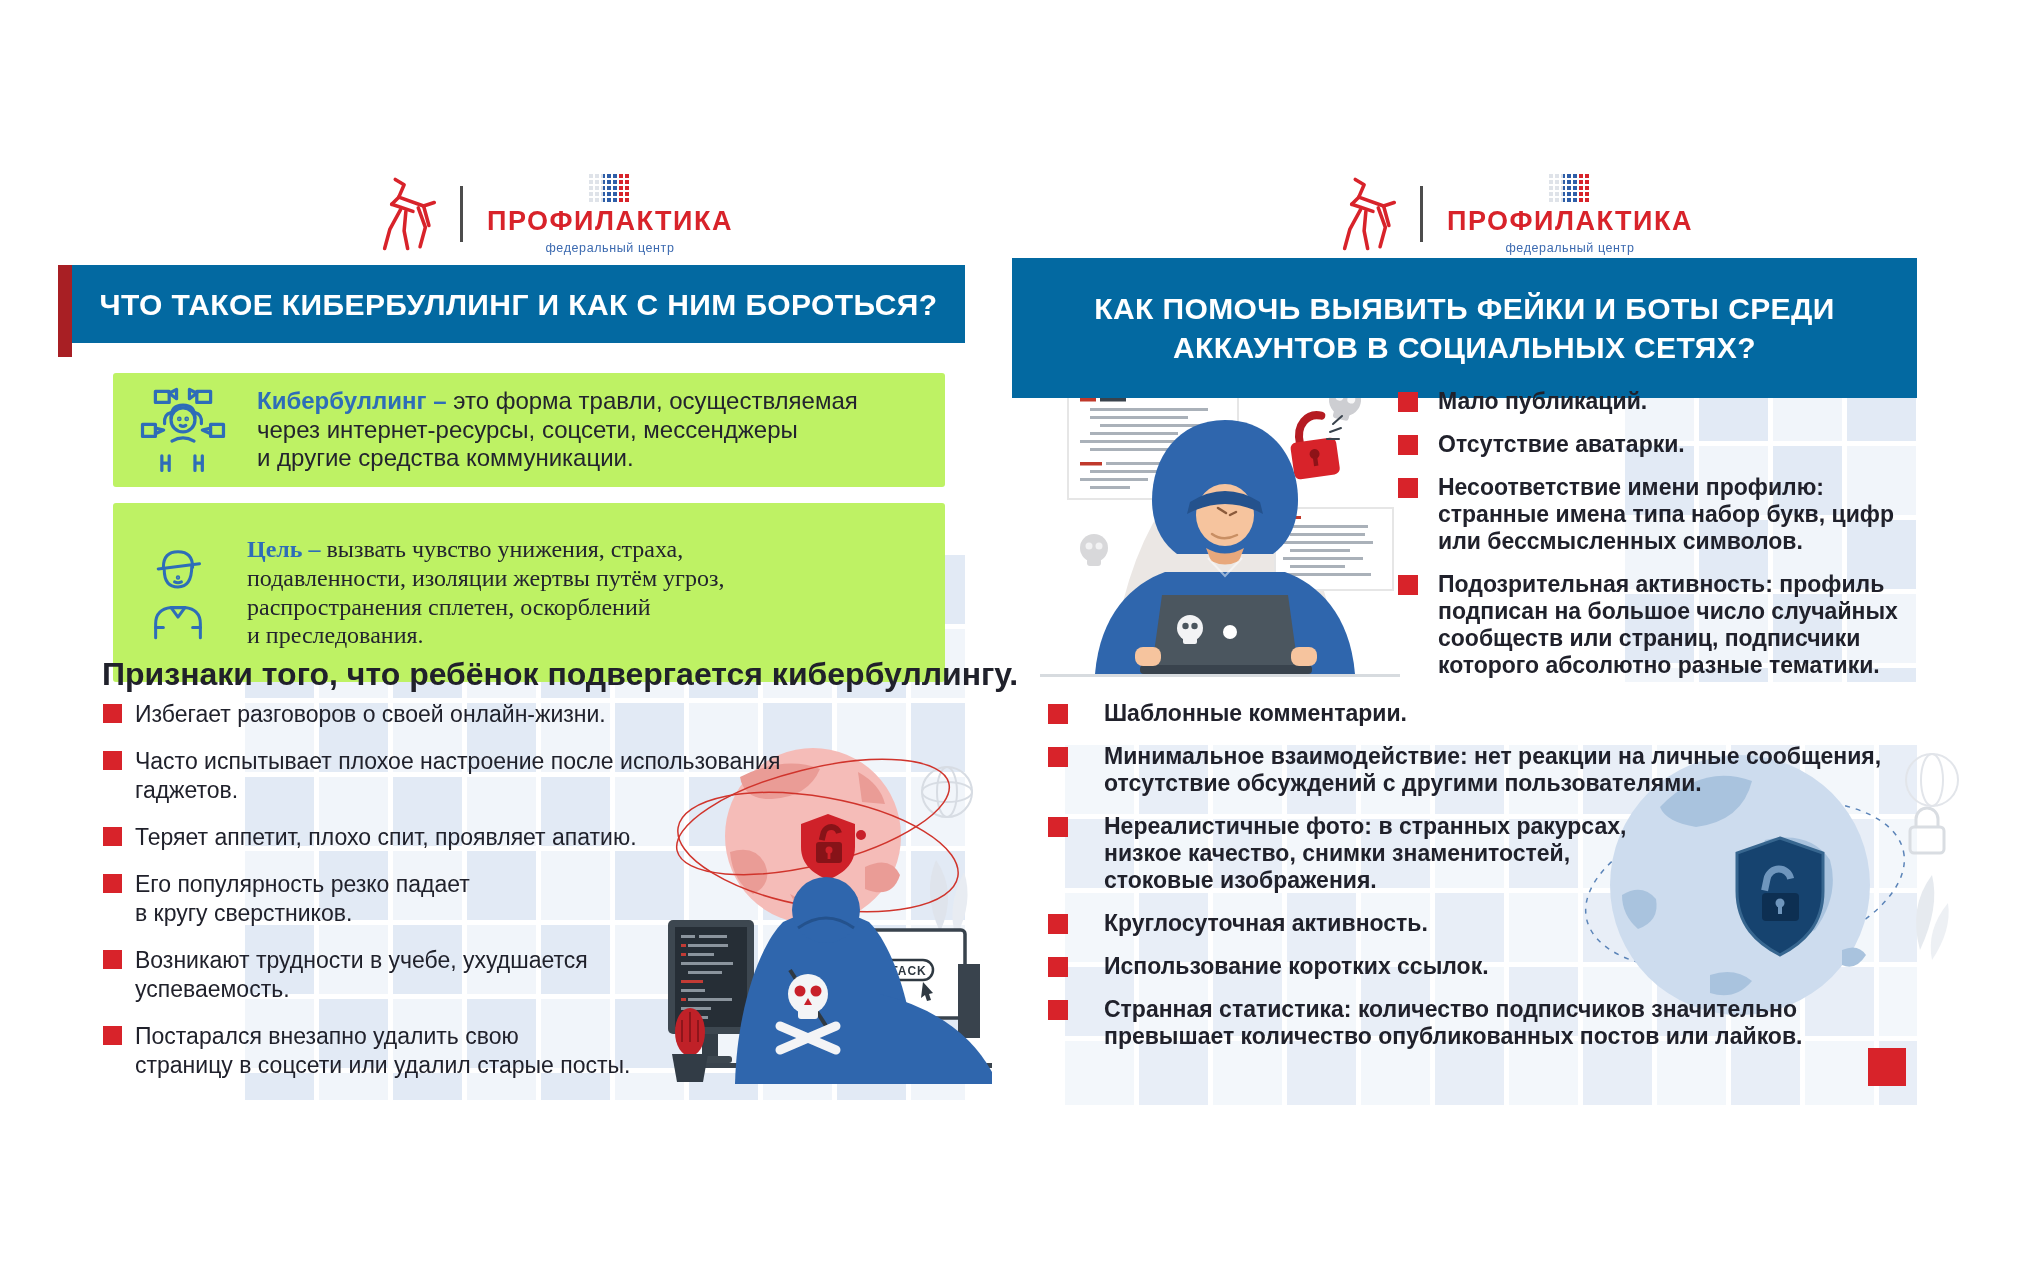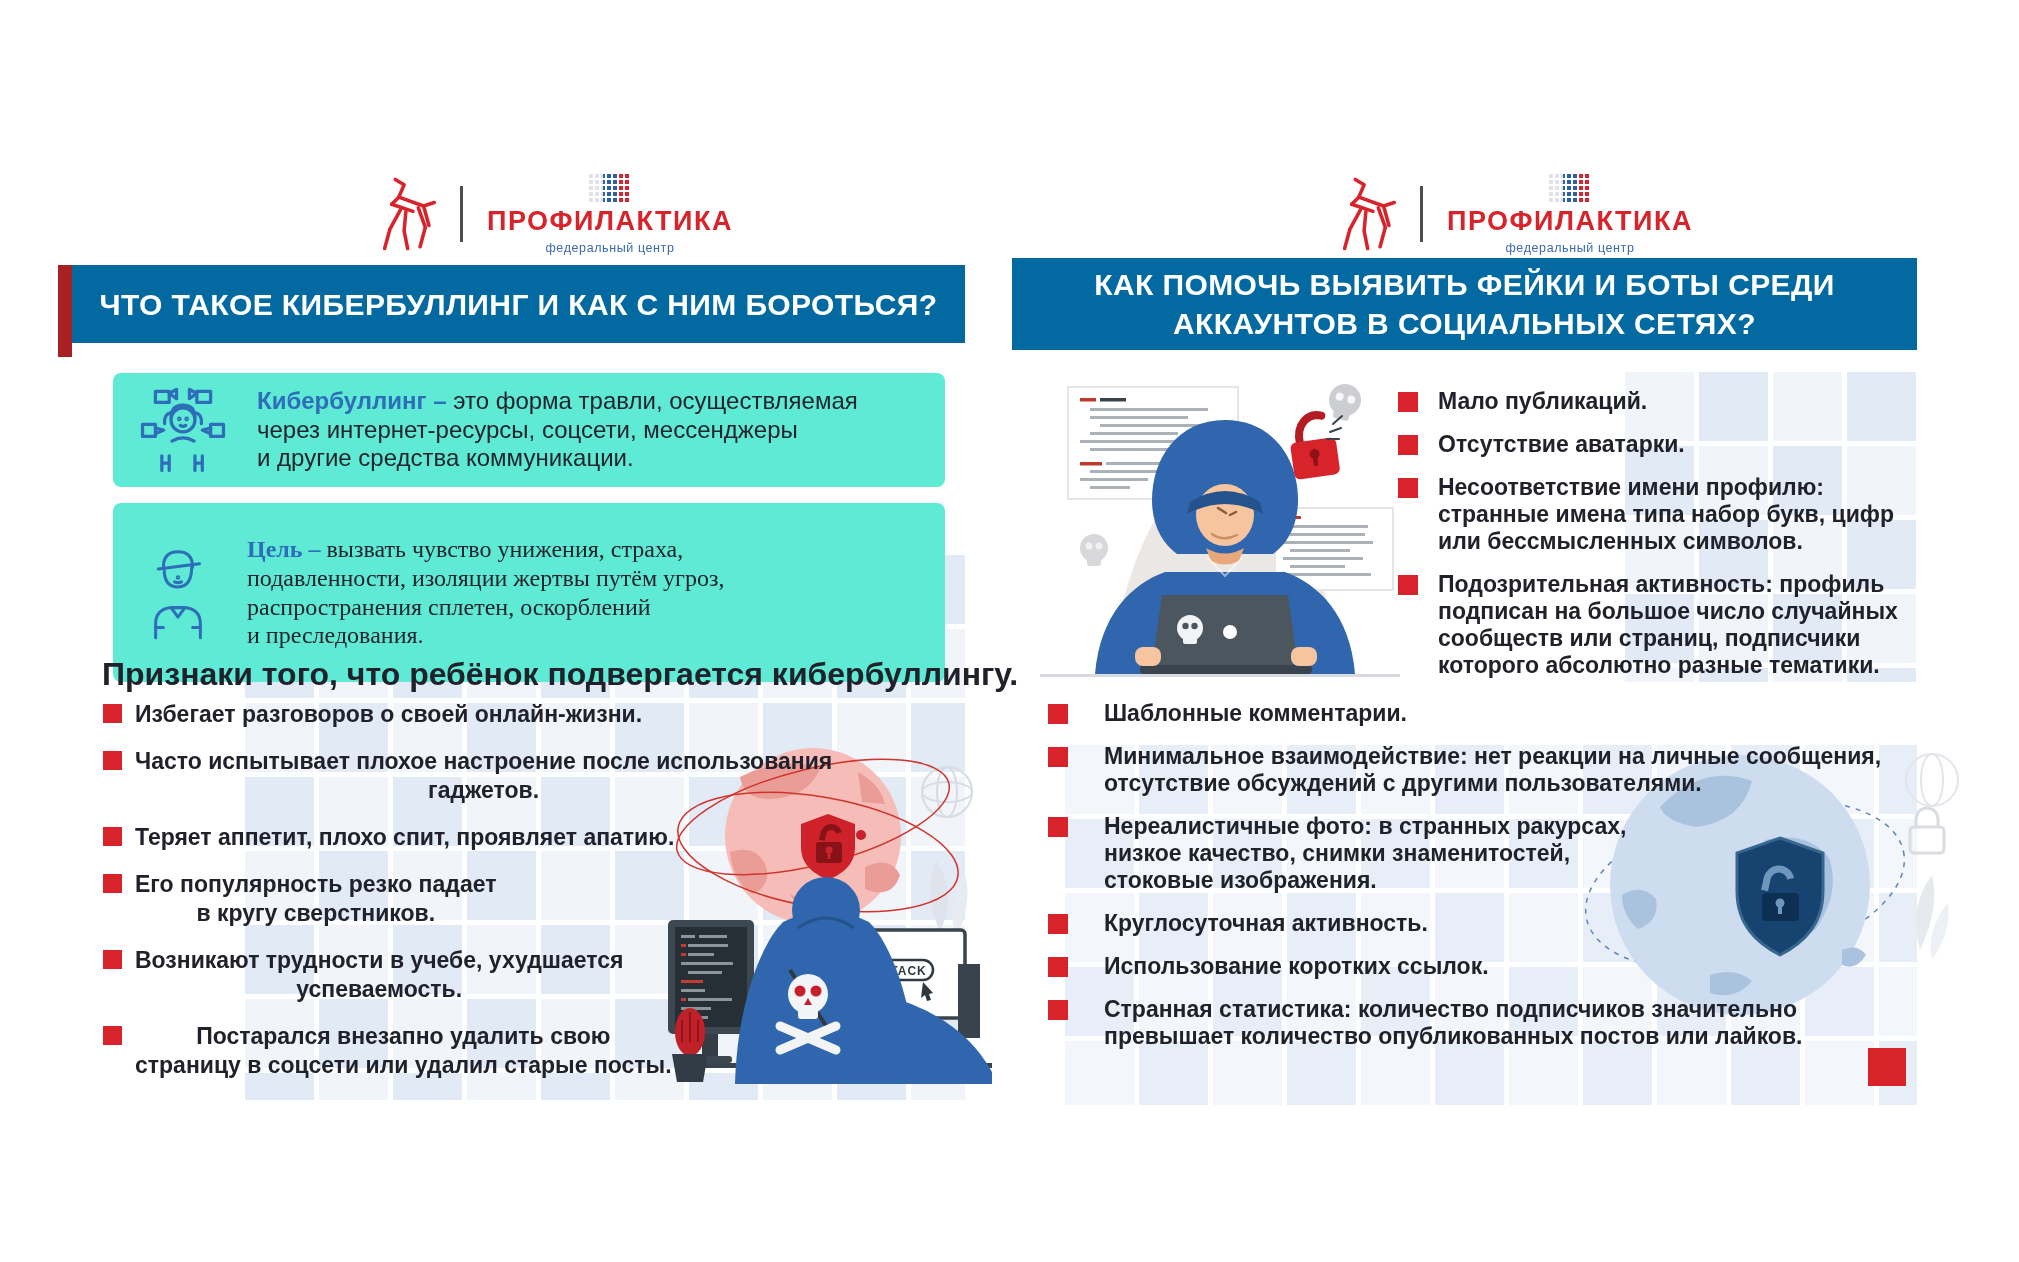--- a/index.html
+++ b/index.html
@@ -34,34 +34,34 @@
   
   .banner{
     position:absolute;background:#0369a1;color:#ffffff;z-index:2;
     display:flex;flex-direction:column;align-items:center;justify-content:center;
     font-weight:bold;text-align:center;
   }
   .banner .line{white-space:nowrap;font-size:30px;letter-spacing:.4px;line-height:1.3;}
   .strip{position:absolute;background:#a81f24;z-index:1;}
   
   .bluebox{
-    position:absolute;left:113px;width:832px;background:#5eead4;border-radius:8px;
+    position:absolute;left:113px;width:832px;background:#bef264;border-radius:3px;
     display:flex;align-items:center;gap:26px;padding:0 22px;box-sizing:border-box;z-index:2;
   }
   .bluebox .txt{font-size:24px;line-height:1.2;color:#23242e;white-space:pre-line;}
   .lead{color:#2e6db8;font-weight:bold;}
   
   .signs-heading{position:absolute;left:102px;top:656px;font-size:32px;font-weight:bold;z-index:2;}
   ul.blist{list-style:none;margin:0;padding:0;position:absolute;z-index:2;}
   ul.blist li{display:flex;align-items:flex-start;}
   .sq{flex:0 0 auto;background:#d8232a;margin-top:4px;}
   .left-list{left:103px;top:700px;width:740px;}
   .left-list li{margin-bottom:18px;}
   .left-list .sq{width:19px;height:19px;margin-right:13px;}
-  .left-list .itxt{font-size:23px;line-height:29px;font-weight:700;white-space:pre-line;text-align:center;}
+  .left-list .itxt{font-size:23px;line-height:29px;font-weight:400;white-space:pre-line;}
   .rtop-list{left:1398px;top:388px;width:585px;}
   .rtop-list li{margin-bottom:16px;}
   .rtop-list .sq{width:20px;height:20px;margin-right:20px;}
   .rtop-list .itxt,.rbot-list .itxt{font-size:23px;line-height:27px;font-weight:bold;white-space:pre-line;}
   .rbot-list{left:1048px;top:700px;width:880px;}
   .rbot-list li{margin-bottom:16px;gap:22px;}
   .rbot-list .sq{width:20px;height:20px;margin-right:14px;}
   .illu{position:absolute;z-index:1;}
   .red-dec{position:absolute;background:#d8232a;z-index:1;}
 </style>
@@ -270,21 +270,21 @@
       </g>
     </g>
   </g>
   <g>
     <ellipse cx="50" cy="300" rx="15" ry="24" fill="#c02128"></ellipse>
     <path d="M42,288 v22 M50,280 v30 M58,288 v22" stroke="#8e151b" stroke-width="2" fill="none"></path>
     <path d="M32,322 h36 l-5,28 h-26 z" fill="#323c46"></path>
   </g>
 </svg>
 
-<div class="banner" style="left:1012px;top:258px;width:905px;height:92px;justify-content:center;">
+<div class="banner" style="left:1012px;top:258px;width:905px;height:140px;justify-content:center;">
   <div class="line">КАК ПОМОЧЬ ВЫЯВИТЬ ФЕЙКИ И БОТЫ СРЕДИ</div>
   <div class="line">АККАУНТОВ В СОЦИАЛЬНЫХ СЕТЯХ?</div>
 </div>
 
 <svg class="illu" style="left:1040px;top:362px;" width="360" height="322" viewBox="0 0 360 322">
   <path d="M70,312 Q90,140 185,85 Q280,140 300,312 Z" fill="#ebe7e4"></path>
   <g>
     <rect x="28" y="25" width="170" height="112" fill="#ffffff" stroke="#e6e6e6" stroke-width="2"></rect>
     <rect x="40" y="36" width="16" height="3.5" fill="#c0392b"></rect>
       <rect x="60" y="36" width="26" height="3.5" fill="#39434d"></rect>

